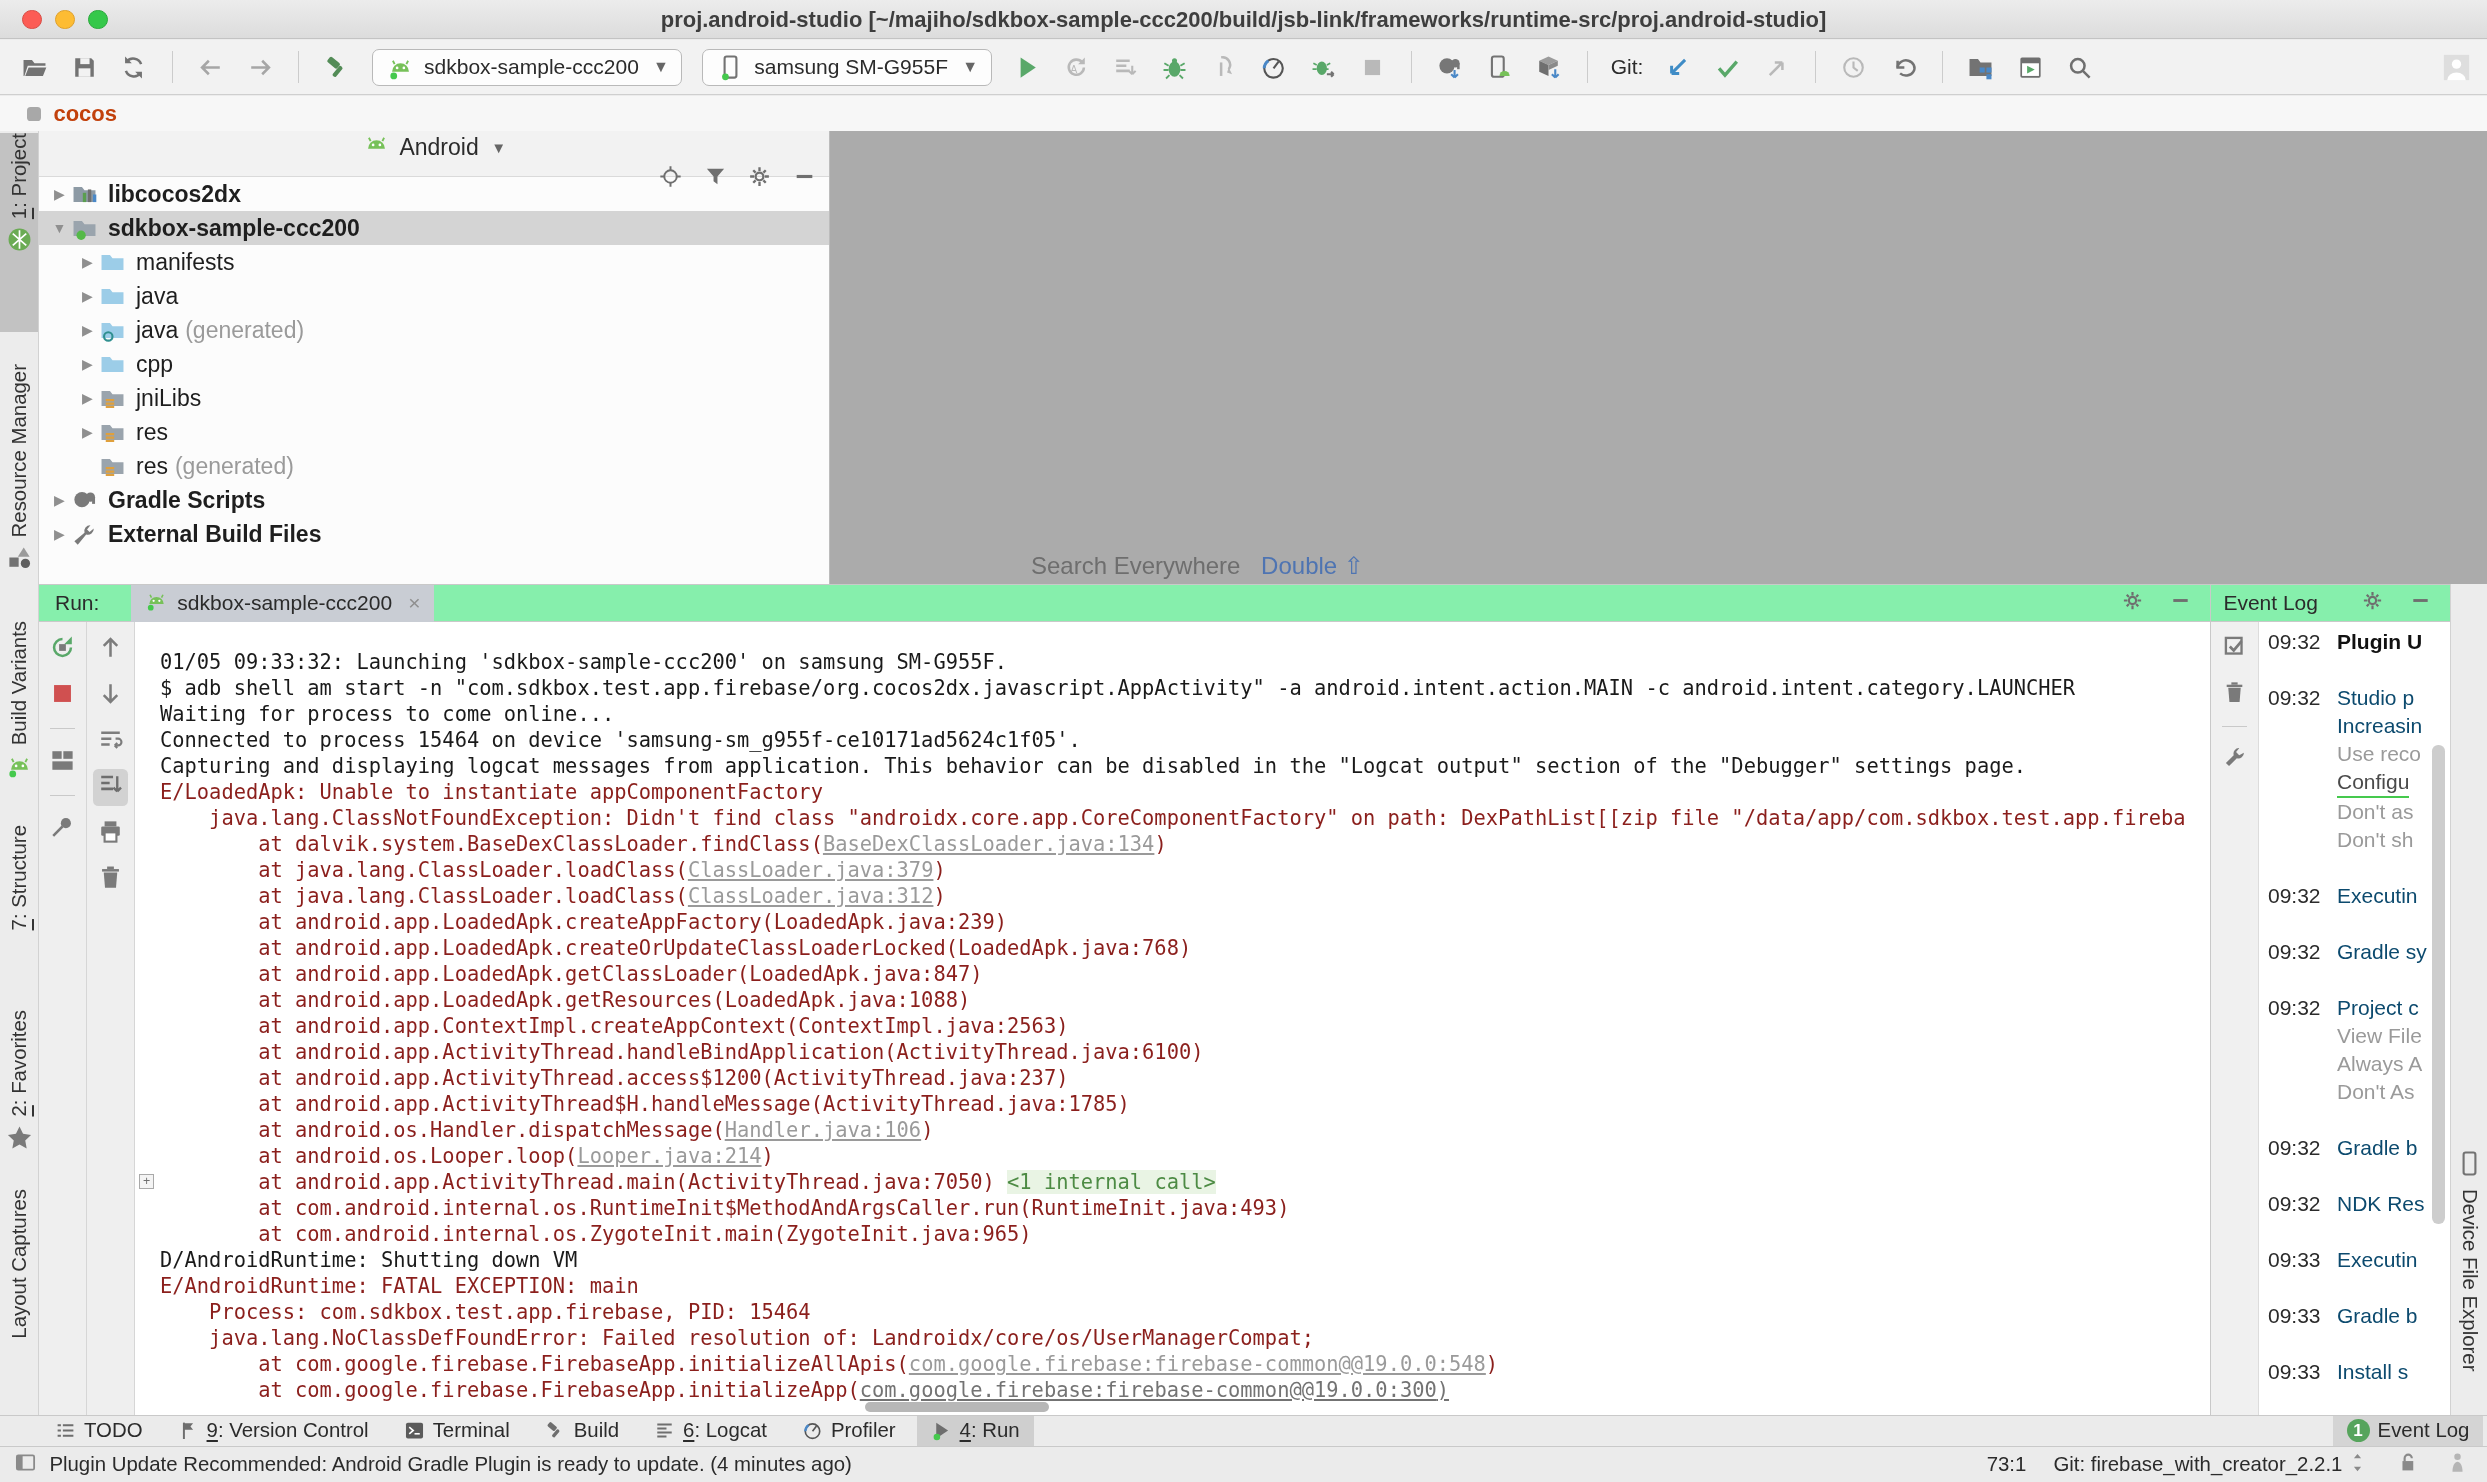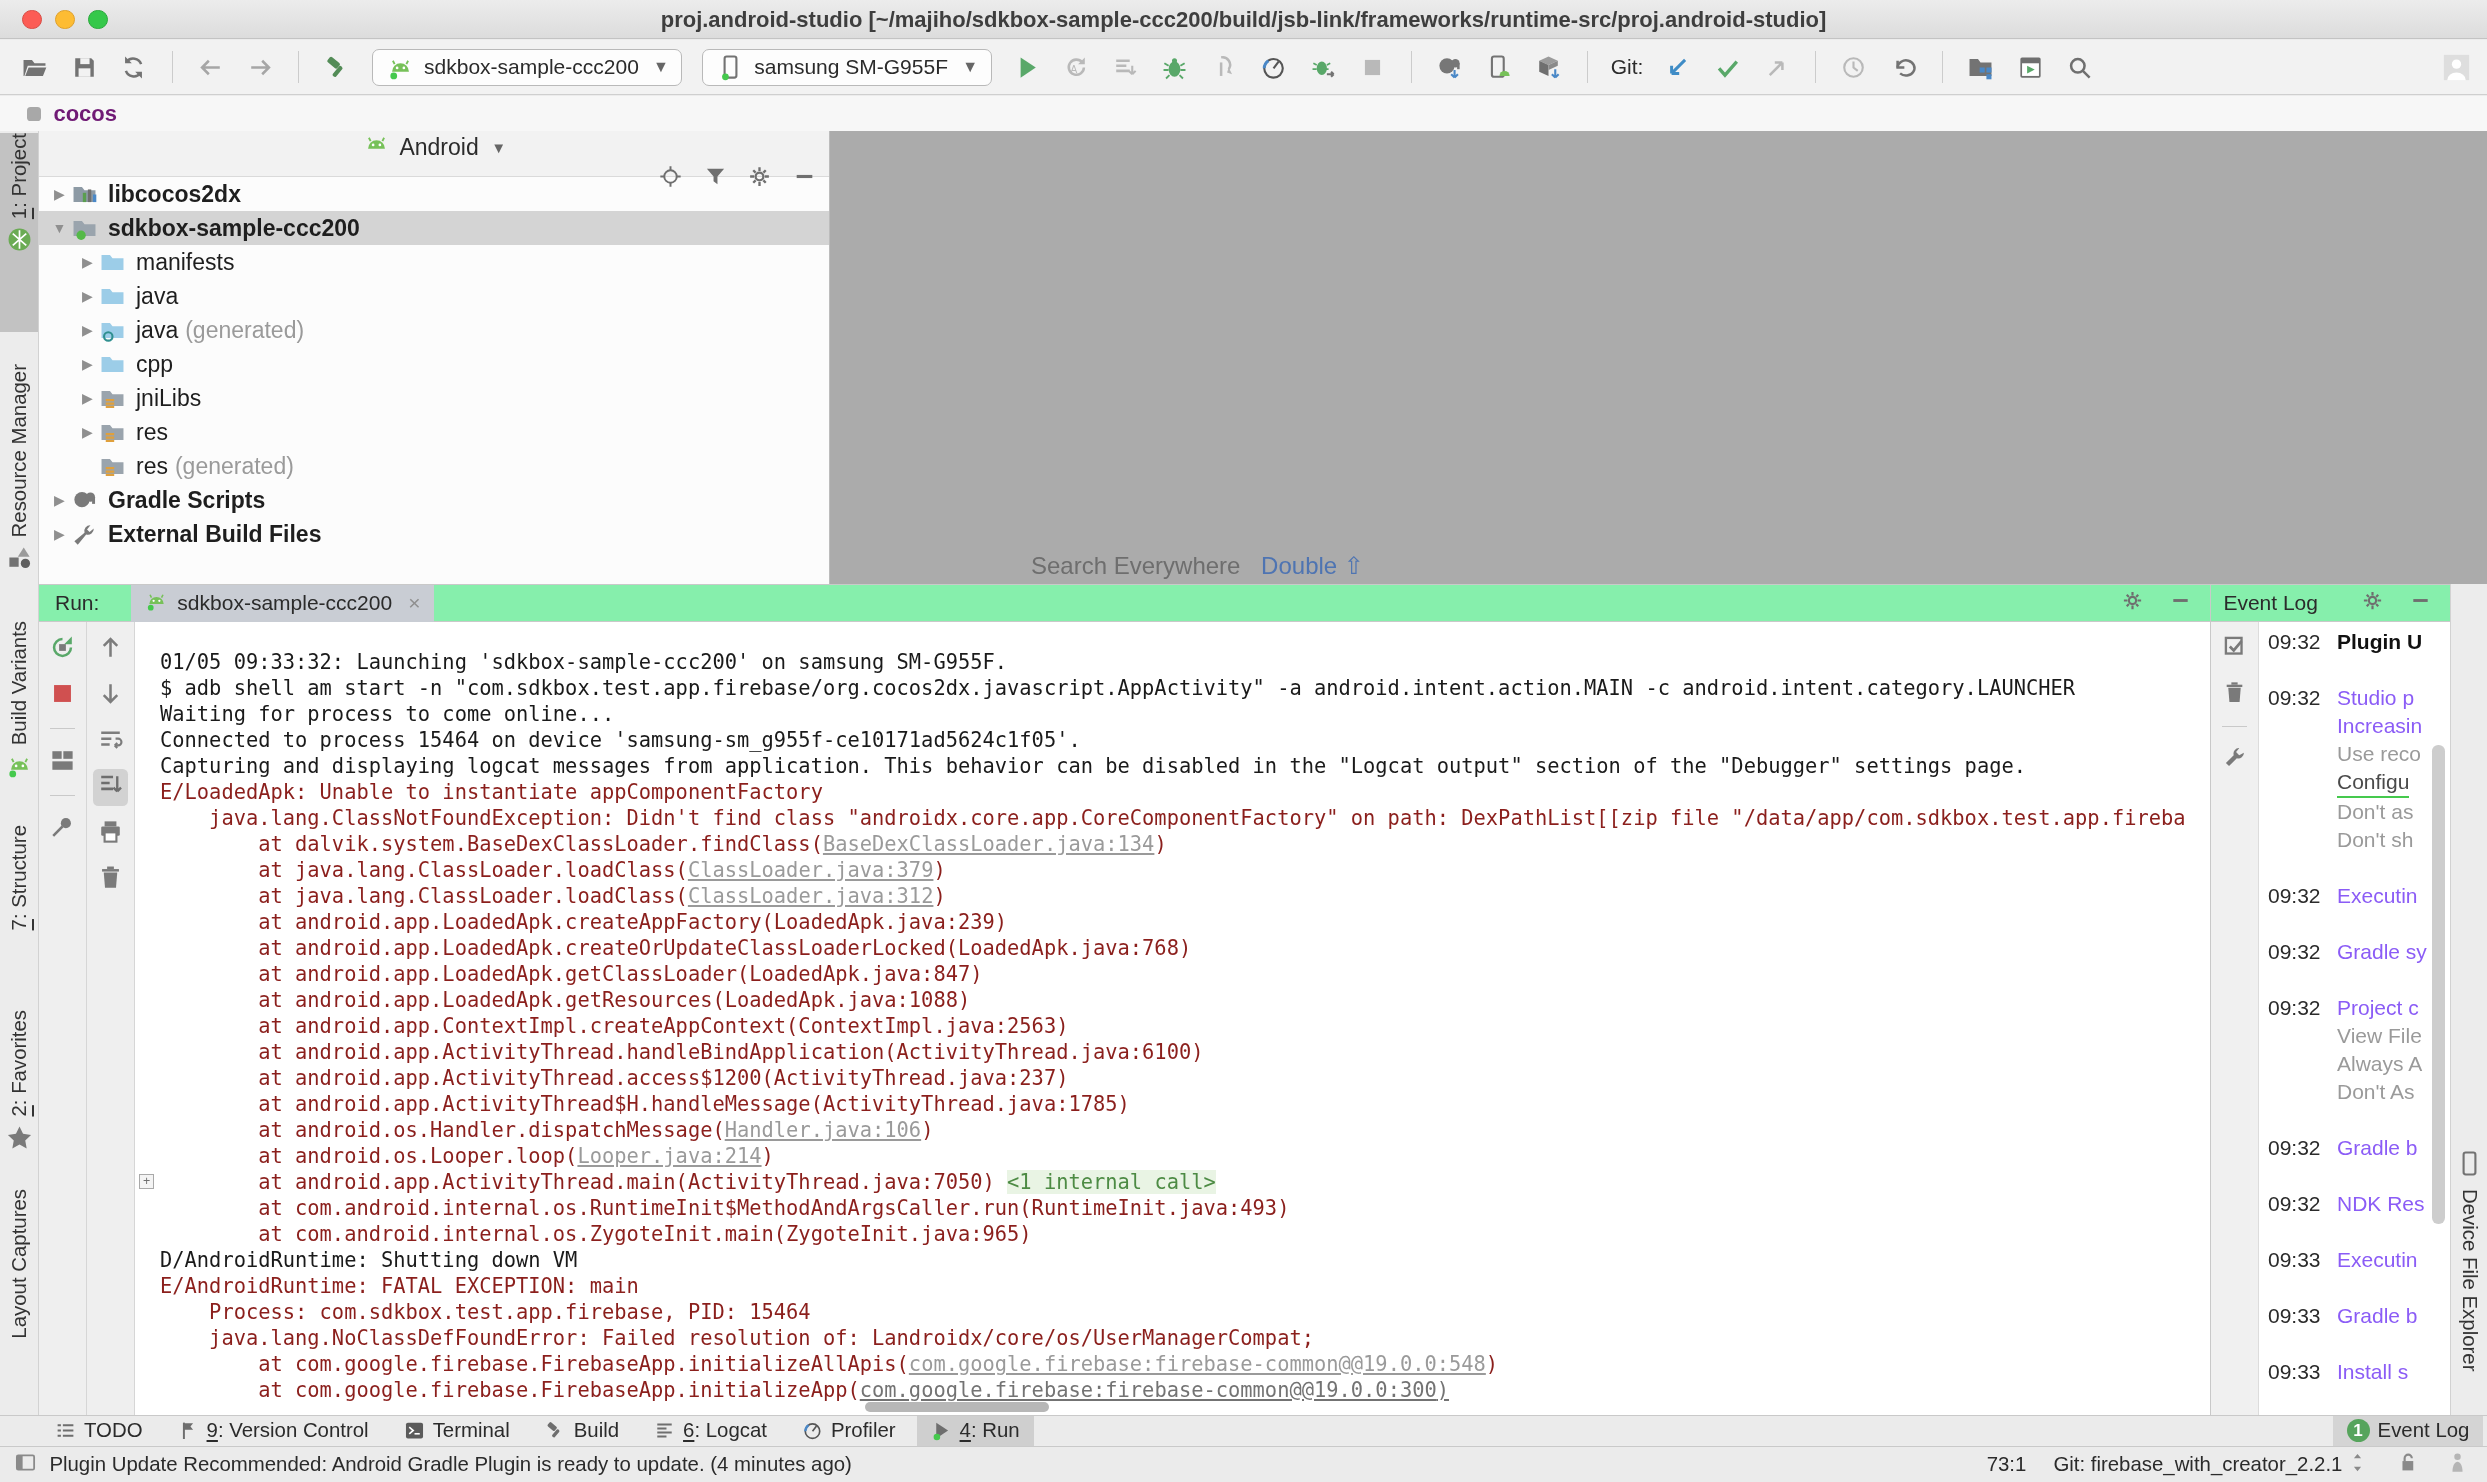--- a/index.html
+++ b/index.html
@@ -27,21 +27,21 @@
   .combo { height:37px; background:#fdfdfd; border:0.9px solid #b9b9b9; border-radius:7px;
     display:flex; align-items:center; gap:9px; padding:0 12.4px; font-size:21px; color:#2b2b2b; }
   .combo .car { color:#666; font-size:16px; margin-left:5.3px; }
   .git-label { font-size:21px; color:#2b2b2b; }
   #tb-avatar { margin-left:auto; margin-right:16px; }
 
   
   #navbar { position:absolute; left:0; top:96px; width:2487px; height:36px;
     background:#f7f7f7; display:flex; align-items:center; padding-left:27px; gap:12.4px; }
   #crumb-ic { width:14px; height:14px; background:#a8a8a8; border-radius:3.6px; }
-  #crumb { font-size:22px; font-weight:700; color:#701a75; }
+  #crumb { font-size:22px; font-weight:700; color:#c2410c; }
 
   
   .stripe { position:absolute; top:131px; height:1284px; background:#ececec; }
   #stripe-left  { left:0; width:39px; border-right:0.9px solid #d2d2d2; }
   #stripe-right { left:2450px; width:37px; border-left:0.9px solid #d2d2d2; }
   .stripe-item { position:absolute; left:0; width:100%; display:flex; flex-direction:column;
     align-items:center; color:#333; font-size:20.4px; }
   .stripe-item.active { background:#c2c2c2; }
   .vlab-l { writing-mode:vertical-rl; transform:rotate(180deg); white-space:nowrap; }
   .vlab-r { writing-mode:vertical-rl; white-space:nowrap; }
@@ -111,21 +111,21 @@
   #ev-strip { width:48px; background:#f0f0f0; border-right:0.9px solid #dcdcdc;
     display:flex; flex-direction:column; align-items:center; padding-top:12.4px; gap:18px; }
   #ev-strip svg { width:25px; height:25px; }
   #ev-strip .div { width:25px; height:0.9px; background:#c9c9c9; }
   #ev-list { flex:1; padding:6.2px 0 0 9px; overflow:hidden; }
   .ev-entry { display:flex; margin-bottom:28px; }
   .ev-time { width:69px; flex:none; font-size:21px; color:#2b2b2b; line-height:28px; }
   .ev-lines { flex:1; overflow:hidden; }
   .ev-lines div { font-size:21px; line-height:28px; white-space:nowrap; }
   .ev-bold { font-weight:700; color:#111; }
-  .ev-dark { color:#8b5cf6; }
+  .ev-dark { color:#0c4a6e; }
   .ev-gray { color:#9a9a9a; }
   .ev-linkg { color:#4a4a4a; border-bottom:2.7px solid #45c94d; display:inline-block; }
   #ev-scroll { position:absolute; right:5.3px; top:160px; width:12.4px; height:479px;
     background:#cdcdcd; border-radius:6.2px; }
 
   
   #bottom-bar { position:absolute; left:0; top:1415px; width:2487px; height:30px;
     background:#ebebeb; border-top:0.9px solid #c9c9c9; display:flex; align-items:center;
     padding-left:41px; gap:7px; font-size:20.4px; color:#2b2b2b; }
   .bb-item { height:30px; display:flex; align-items:center; gap:8px; padding:0 14px; }

